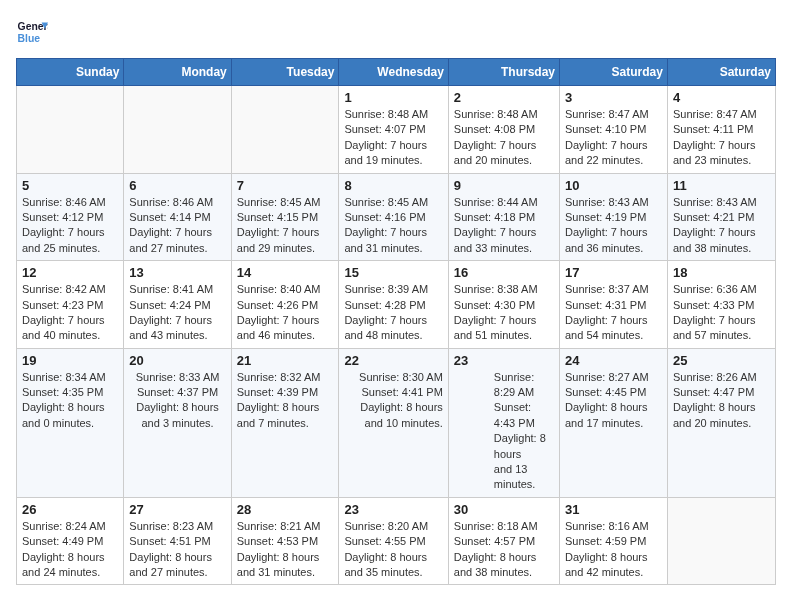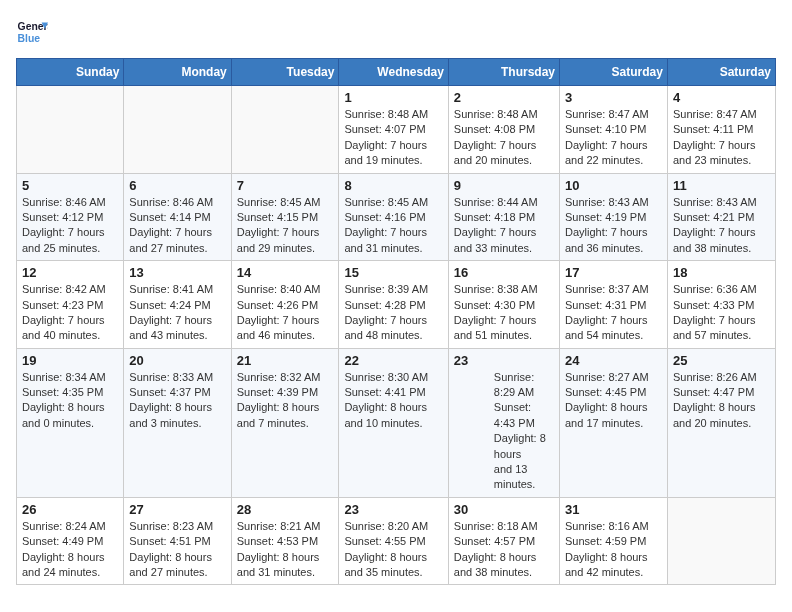--- a/index.html
+++ b/index.html
@@ -247,35 +247,35 @@
       <tr>
         <td>
           <span class="day-number">19</span>
           <div class="day-info" style="white-space: pre-line;">Sunrise: 8:34 AM
 Sunset: 4:35 PM
 Daylight: 8 hours
 and 0 minutes.</div>
         </td>
         <td>
           <span class="day-number">20</span>
-          <div class="day-info" style="white-space: pre-line;">Sunrise: 8:33 AM
+          <div class="day-info" style="white-space: pre-line; text-align: center;">Sunrise: 8:33 AM
 Sunset: 4:37 PM
 Daylight: 8 hours
 and 3 minutes.</div>
         </td>
         <td>
           <span class="day-number">21</span>
           <div class="day-info" style="white-space: pre-line;">Sunrise: 8:32 AM
 Sunset: 4:39 PM
 Daylight: 8 hours
 and 7 minutes.</div>
         </td>
         <td>
           <span class="day-number">22</span>
-          <div class="day-info" style="white-space: pre-line;">Sunrise: 8:30 AM
+          <div class="day-info" style="white-space: pre-line; text-align: right;">Sunrise: 8:30 AM
 Sunset: 4:41 PM
 Daylight: 8 hours
 and 10 minutes.</div>
         </td>
         <td>
           <span class="day-number">23</span>
           <div class="day-info" style="white-space: pre-line; margin-left: 40px;">Sunrise: 8:29 AM
 Sunset: 4:43 PM
 Daylight: 8 hours
 and 13 minutes.</div>

